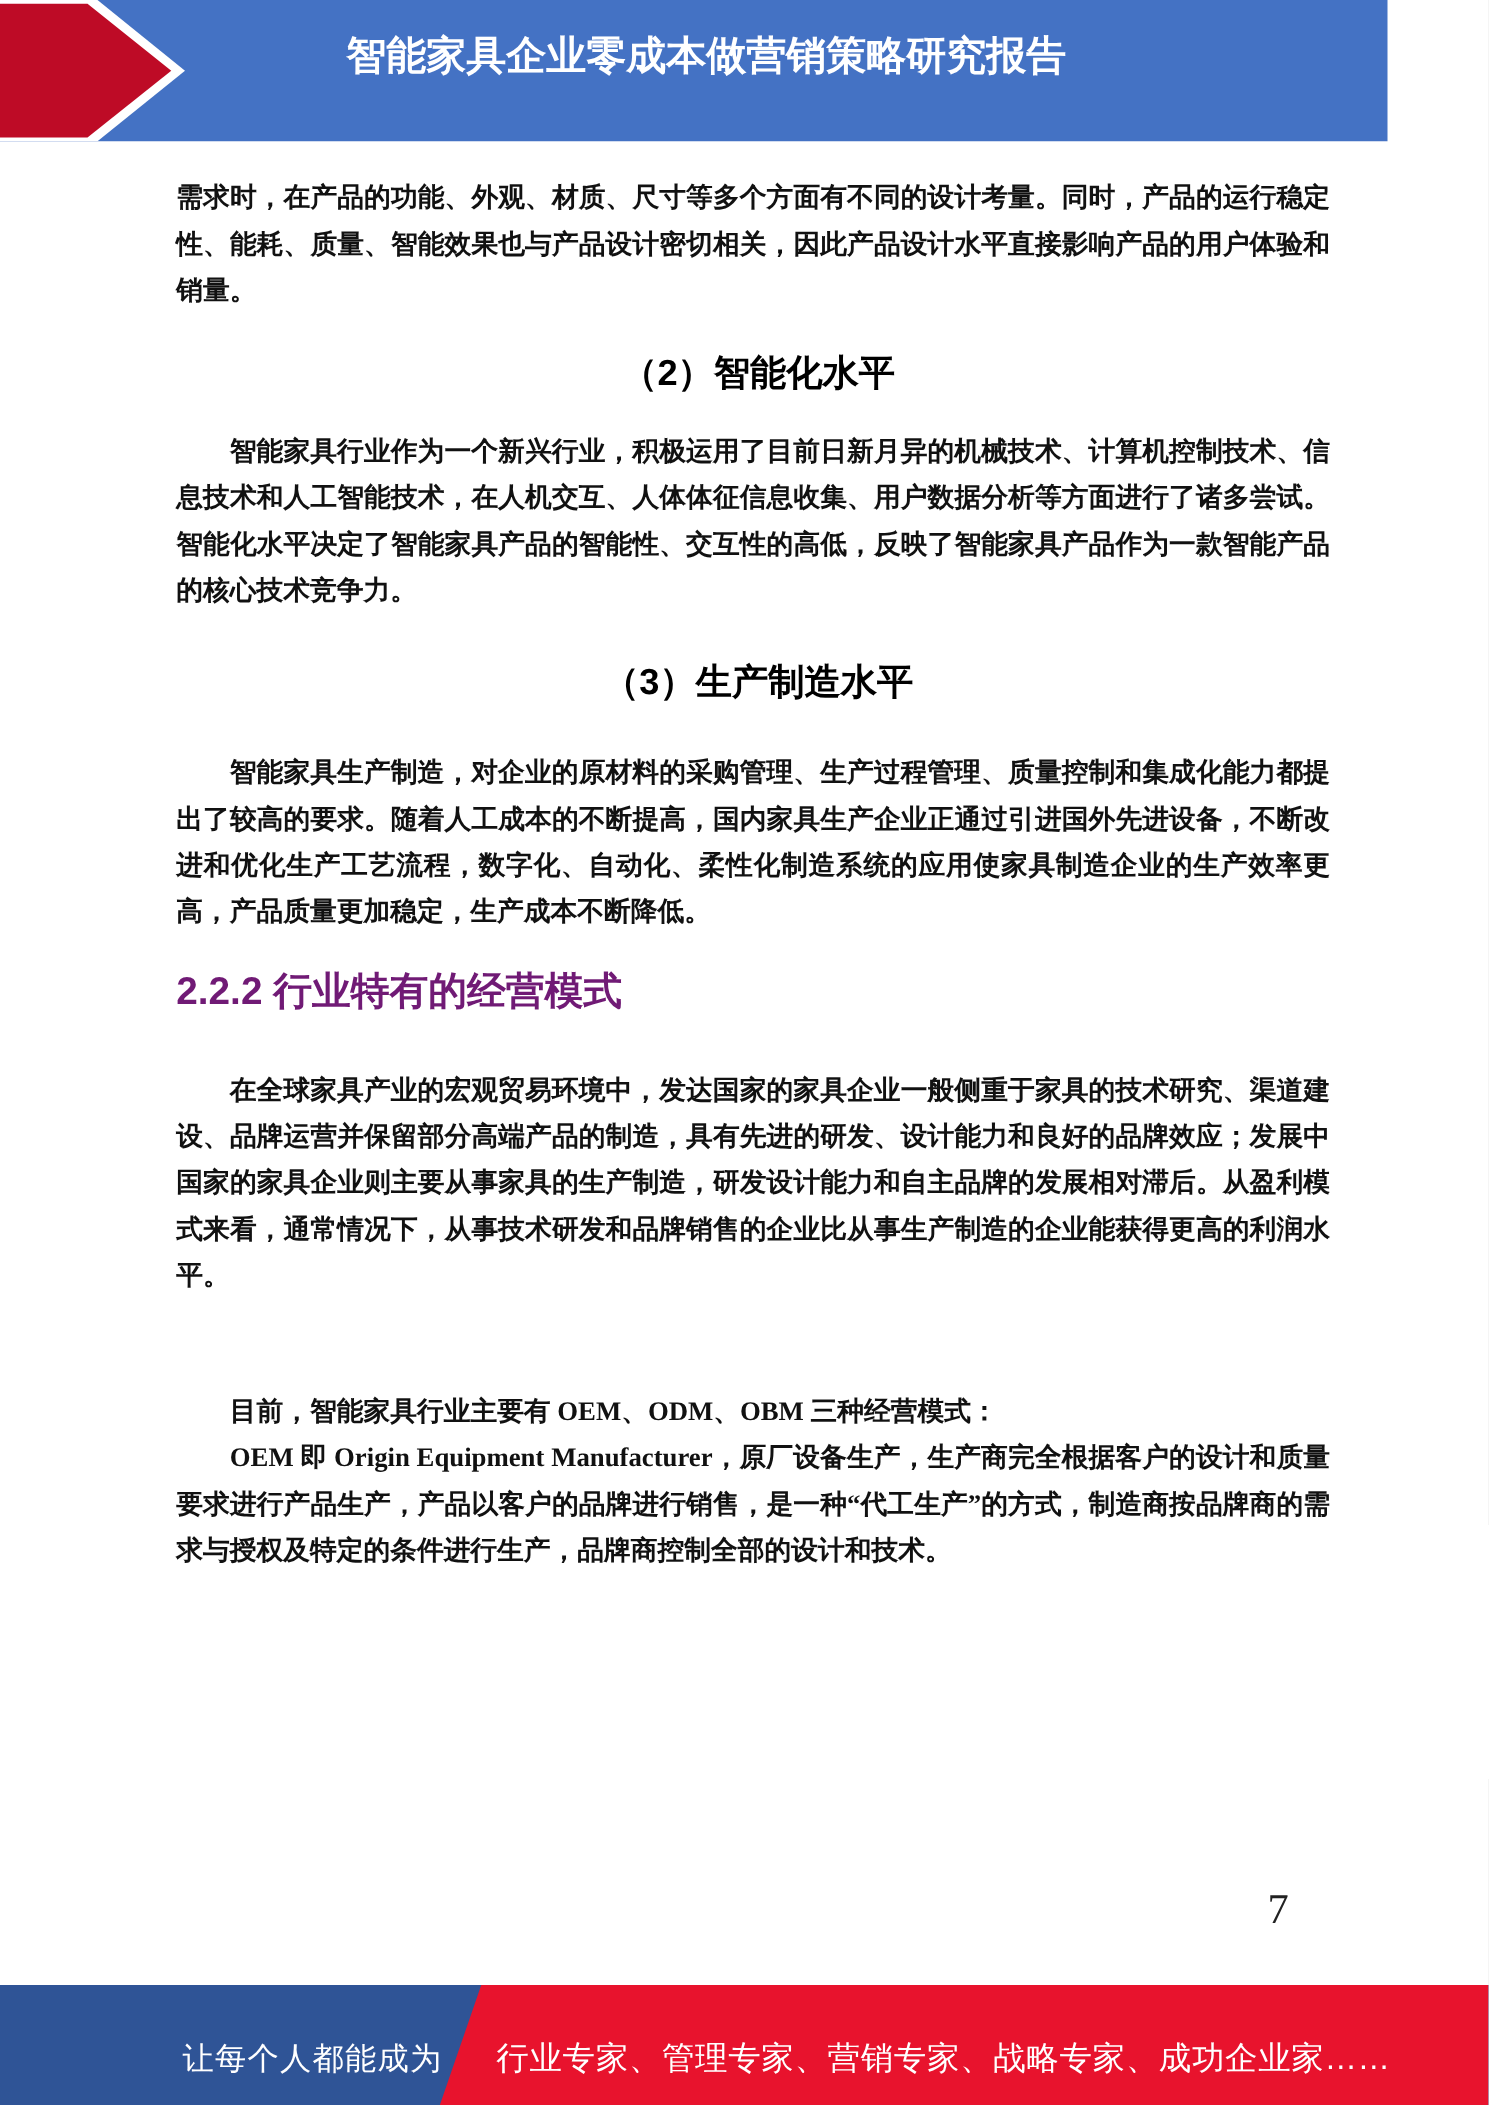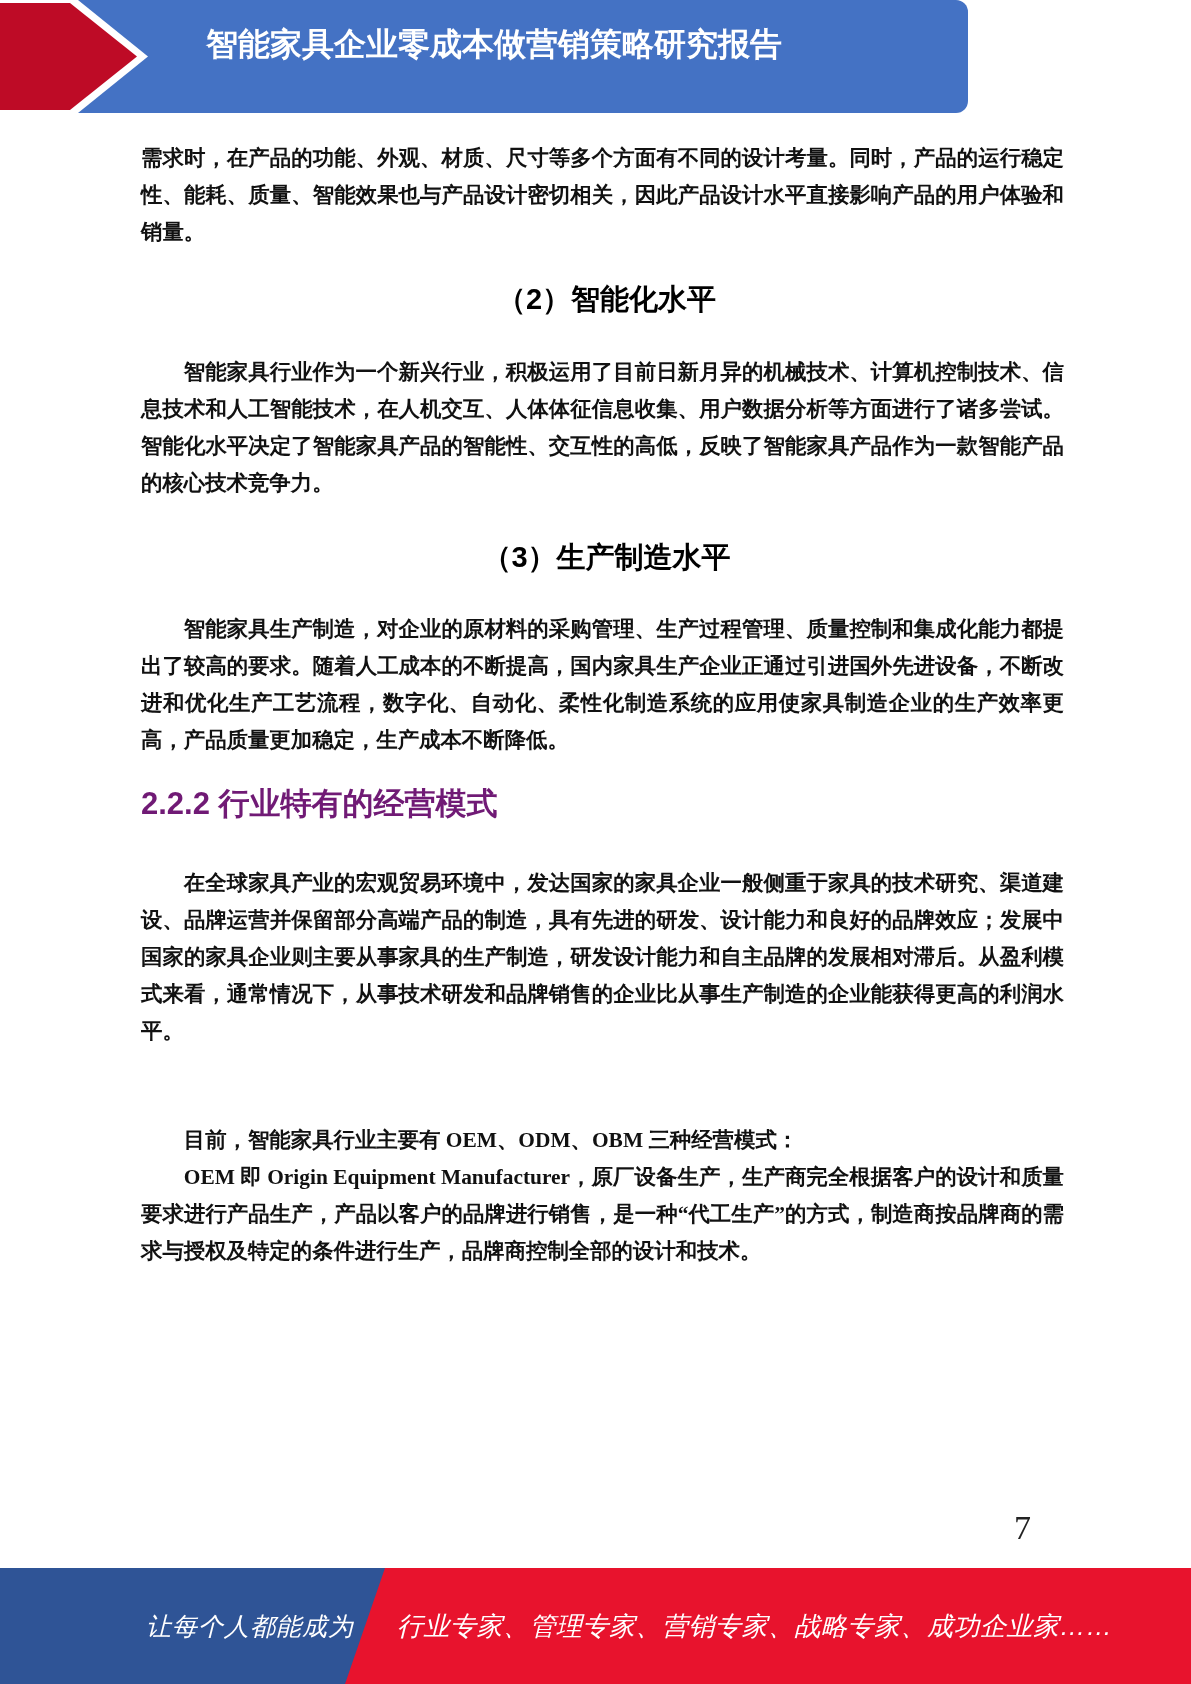--- a/index.html
+++ b/index.html
@@ -4,23 +4,22 @@
 <style>
   html,body { margin:0; padding:0; background:#e8e8e8; }
   .page {
     position:relative; width:1191px; height:1684px;
     background:#ffffff; overflow:hidden; margin:0 auto;
     font-family:"Liberation Serif", serif; color:#111;
   }
 
   
   .header-bar {
-    position:absolute; top:0; left:0; width:968px; height:113px;
+    position:absolute; top:0; left:0; width:1110px; height:113px;
     background:var(--header-blue,#4472C4);
-    border-radius:12px;
   }
   .header-arrow { position:absolute; top:0; left:0; }
   .header-title {
     position:absolute; top:0; left:0; width:100%; height:113px;
     display:flex; align-items:flex-start; justify-content:center;
     padding-left:20px; box-sizing:border-box;
   }
   .header-title span {
     display:block; padding-top:21px; line-height:46px;
     font-family:"Liberation Sans", sans-serif; font-weight:bold;
@@ -31,21 +30,21 @@
   .content {
     position:absolute; top:113px; left:0; width:1191px;
     padding:0 127px 0 141px; box-sizing:border-box;
   }
   .content p {
     margin:0; font-size:21.4px; line-height:37px;
     text-align:justify; text-indent:2em;font-weight:bold;
   }
   .content p.no-indent { text-indent:0; }
   .content p.mt-p1 { margin-top:27px; }
-  .content p.mt-p2 { margin-top:35px; }
+  .content p.mt-p2 { margin-top:24px; }
   .content p.mt-p3 { margin-top:34px; }
   .content p.mt-p4 { margin-top:39px; }
   .content p.mt-p5 { margin-top:72px; }
   .content p.mt-p6 { }
   .content p.mt-p7 { margin-top:33px; }
   .content h3 {
     margin:0; font-family:"Liberation Sans", sans-serif; font-weight:bold;
     font-size:29px; line-height:40px; color:#000; padding-left:8px;text-align:center;
   }
   .content h3.mt-h2 { margin-top:28px; }
@@ -57,23 +56,22 @@
 
   
   .page-number {
     position:absolute; left:1014px; top:1506px;
     font-size:34px; line-height:44px; color:#222;
     font-family:"Liberation Serif", serif;
   }
 
   
   .footer-bar {
-    position:absolute; left:0; bottom:0; width:1191px; height:116px;
+    position:absolute; left:0; bottom:0; width:1191px; height:96px;
     background:var(--footer-blue,#2F5496);
-    font-style:italic;
   }
   .footer-left {
     position:absolute; left:146px; top:0; height:116px;
     display:flex; align-items:center;
     font-family:"Liberation Sans", sans-serif;
     font-size:25px; color:#ffffff; letter-spacing:1px; white-space:nowrap;
   }
   .footer-red {
     position:absolute; right:0; top:0; height:116px; width:847px;
     background:var(--footer-red,#E8132D);

